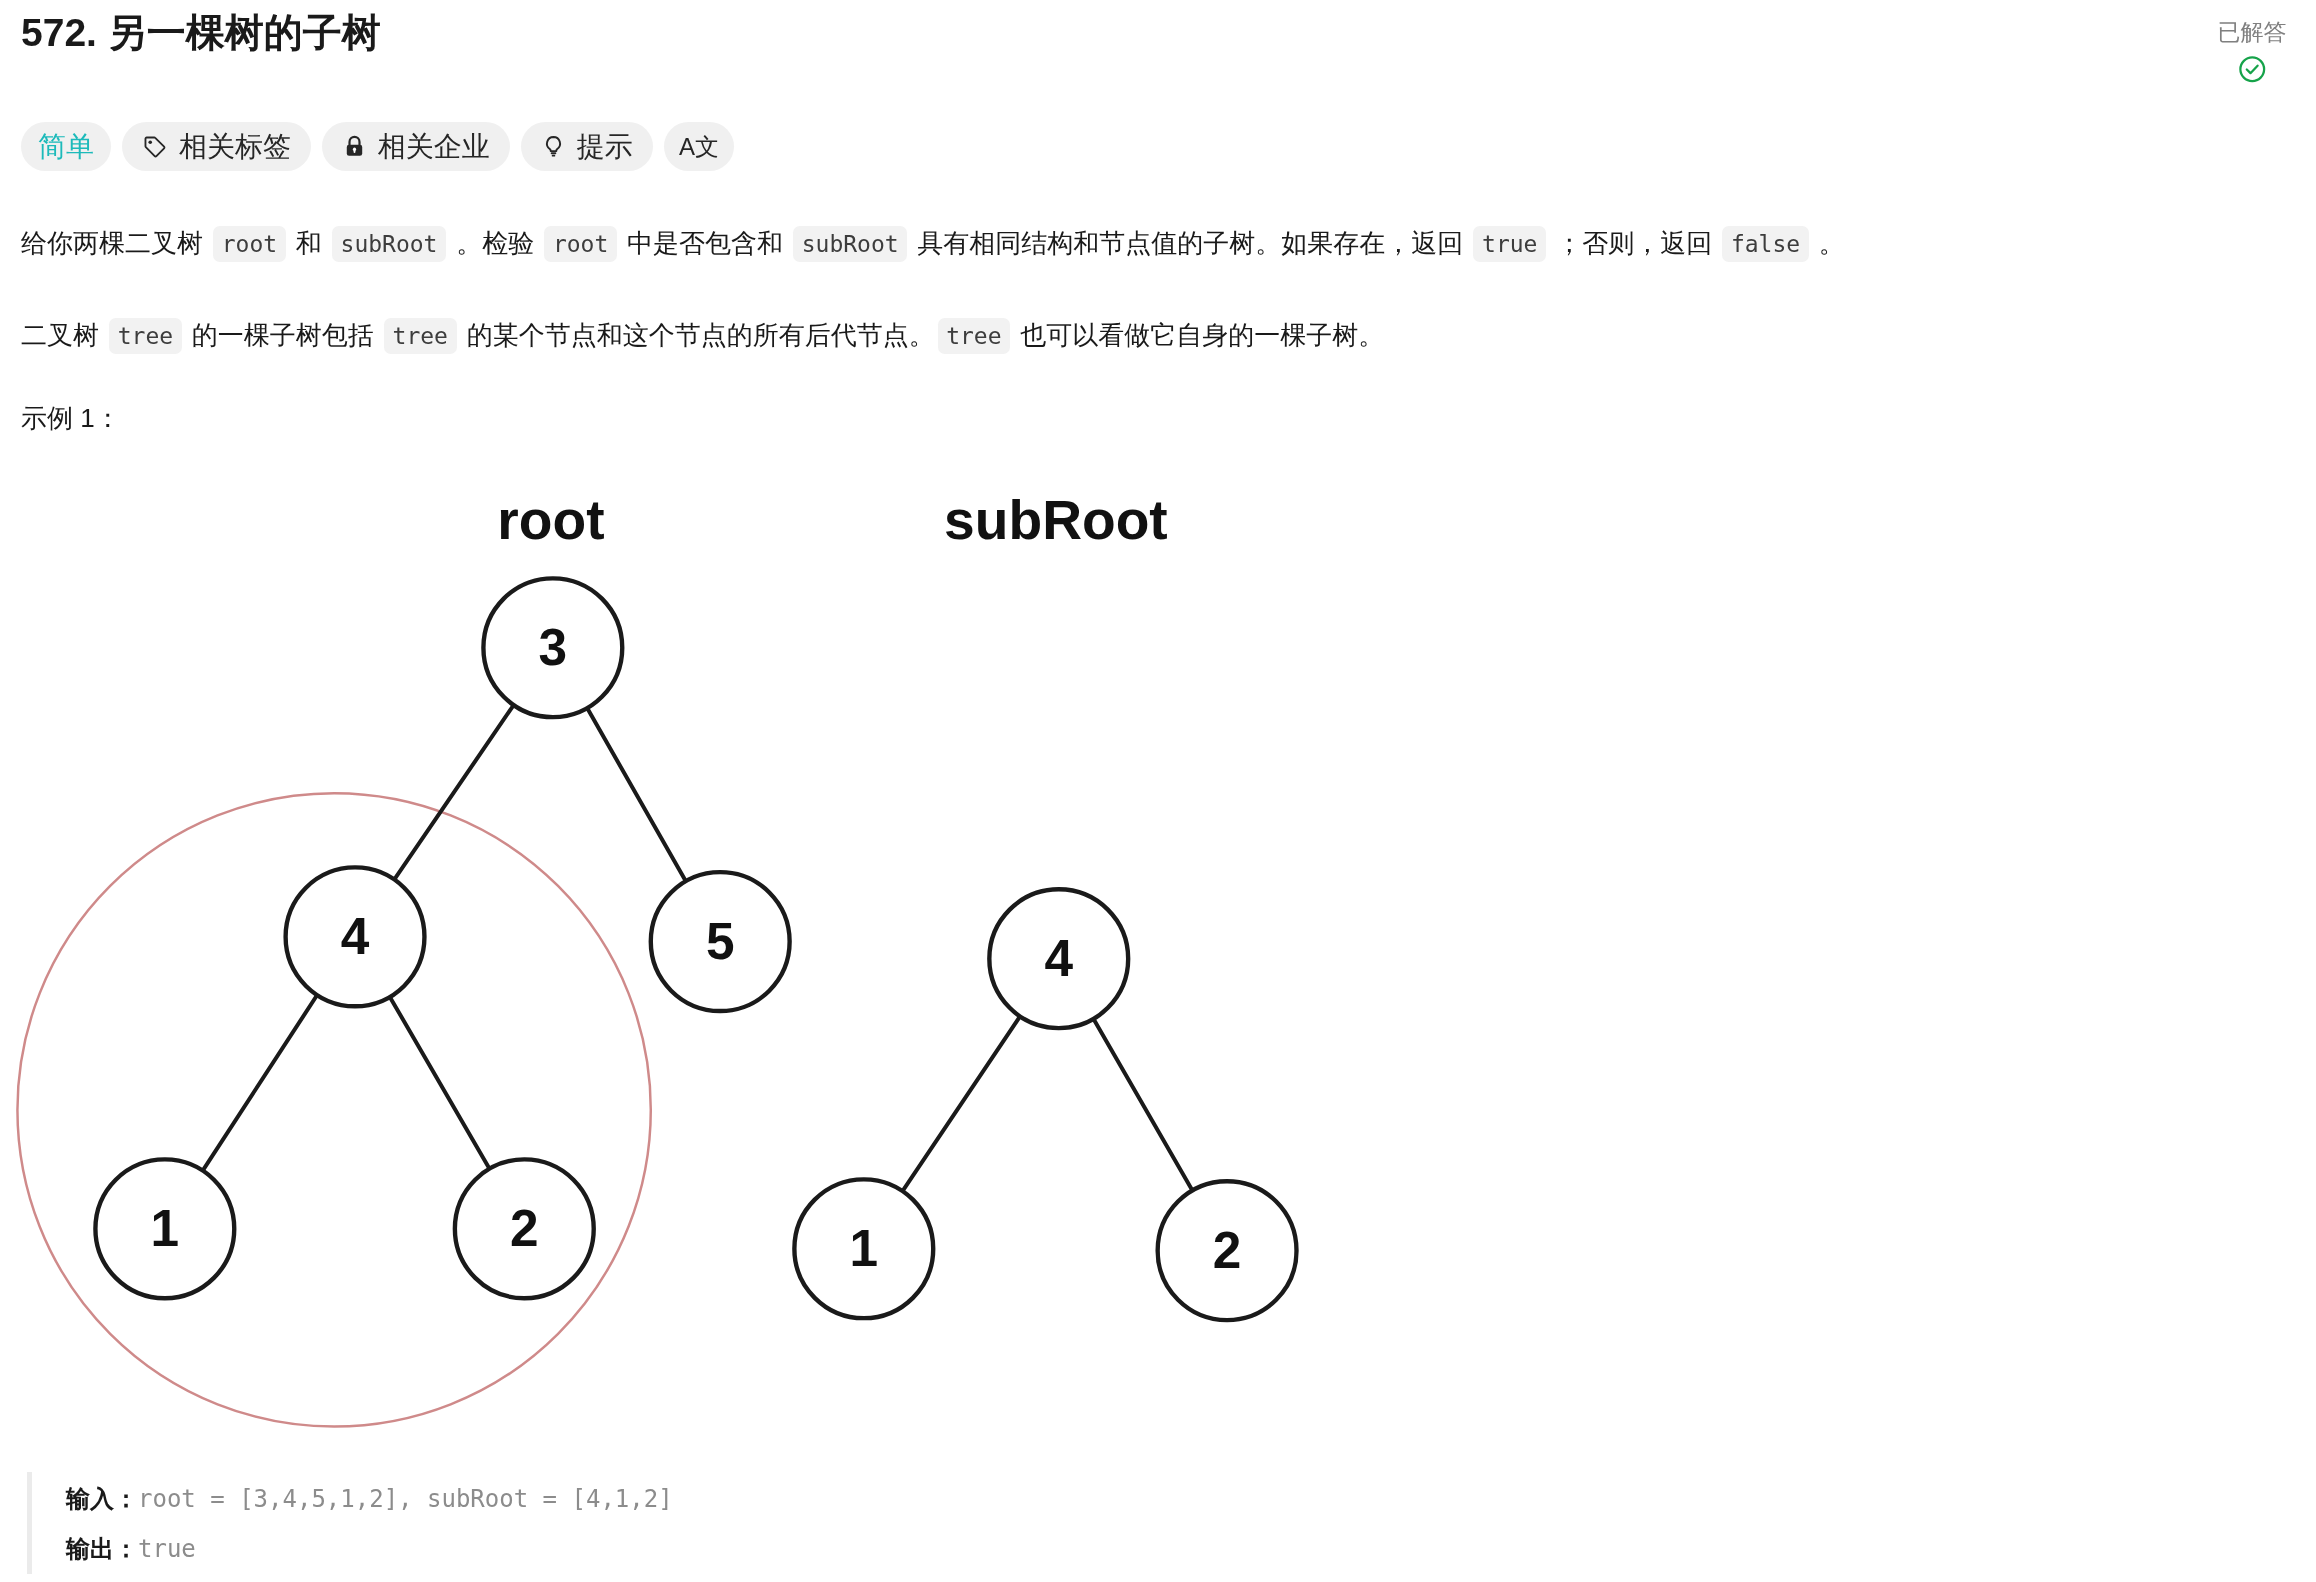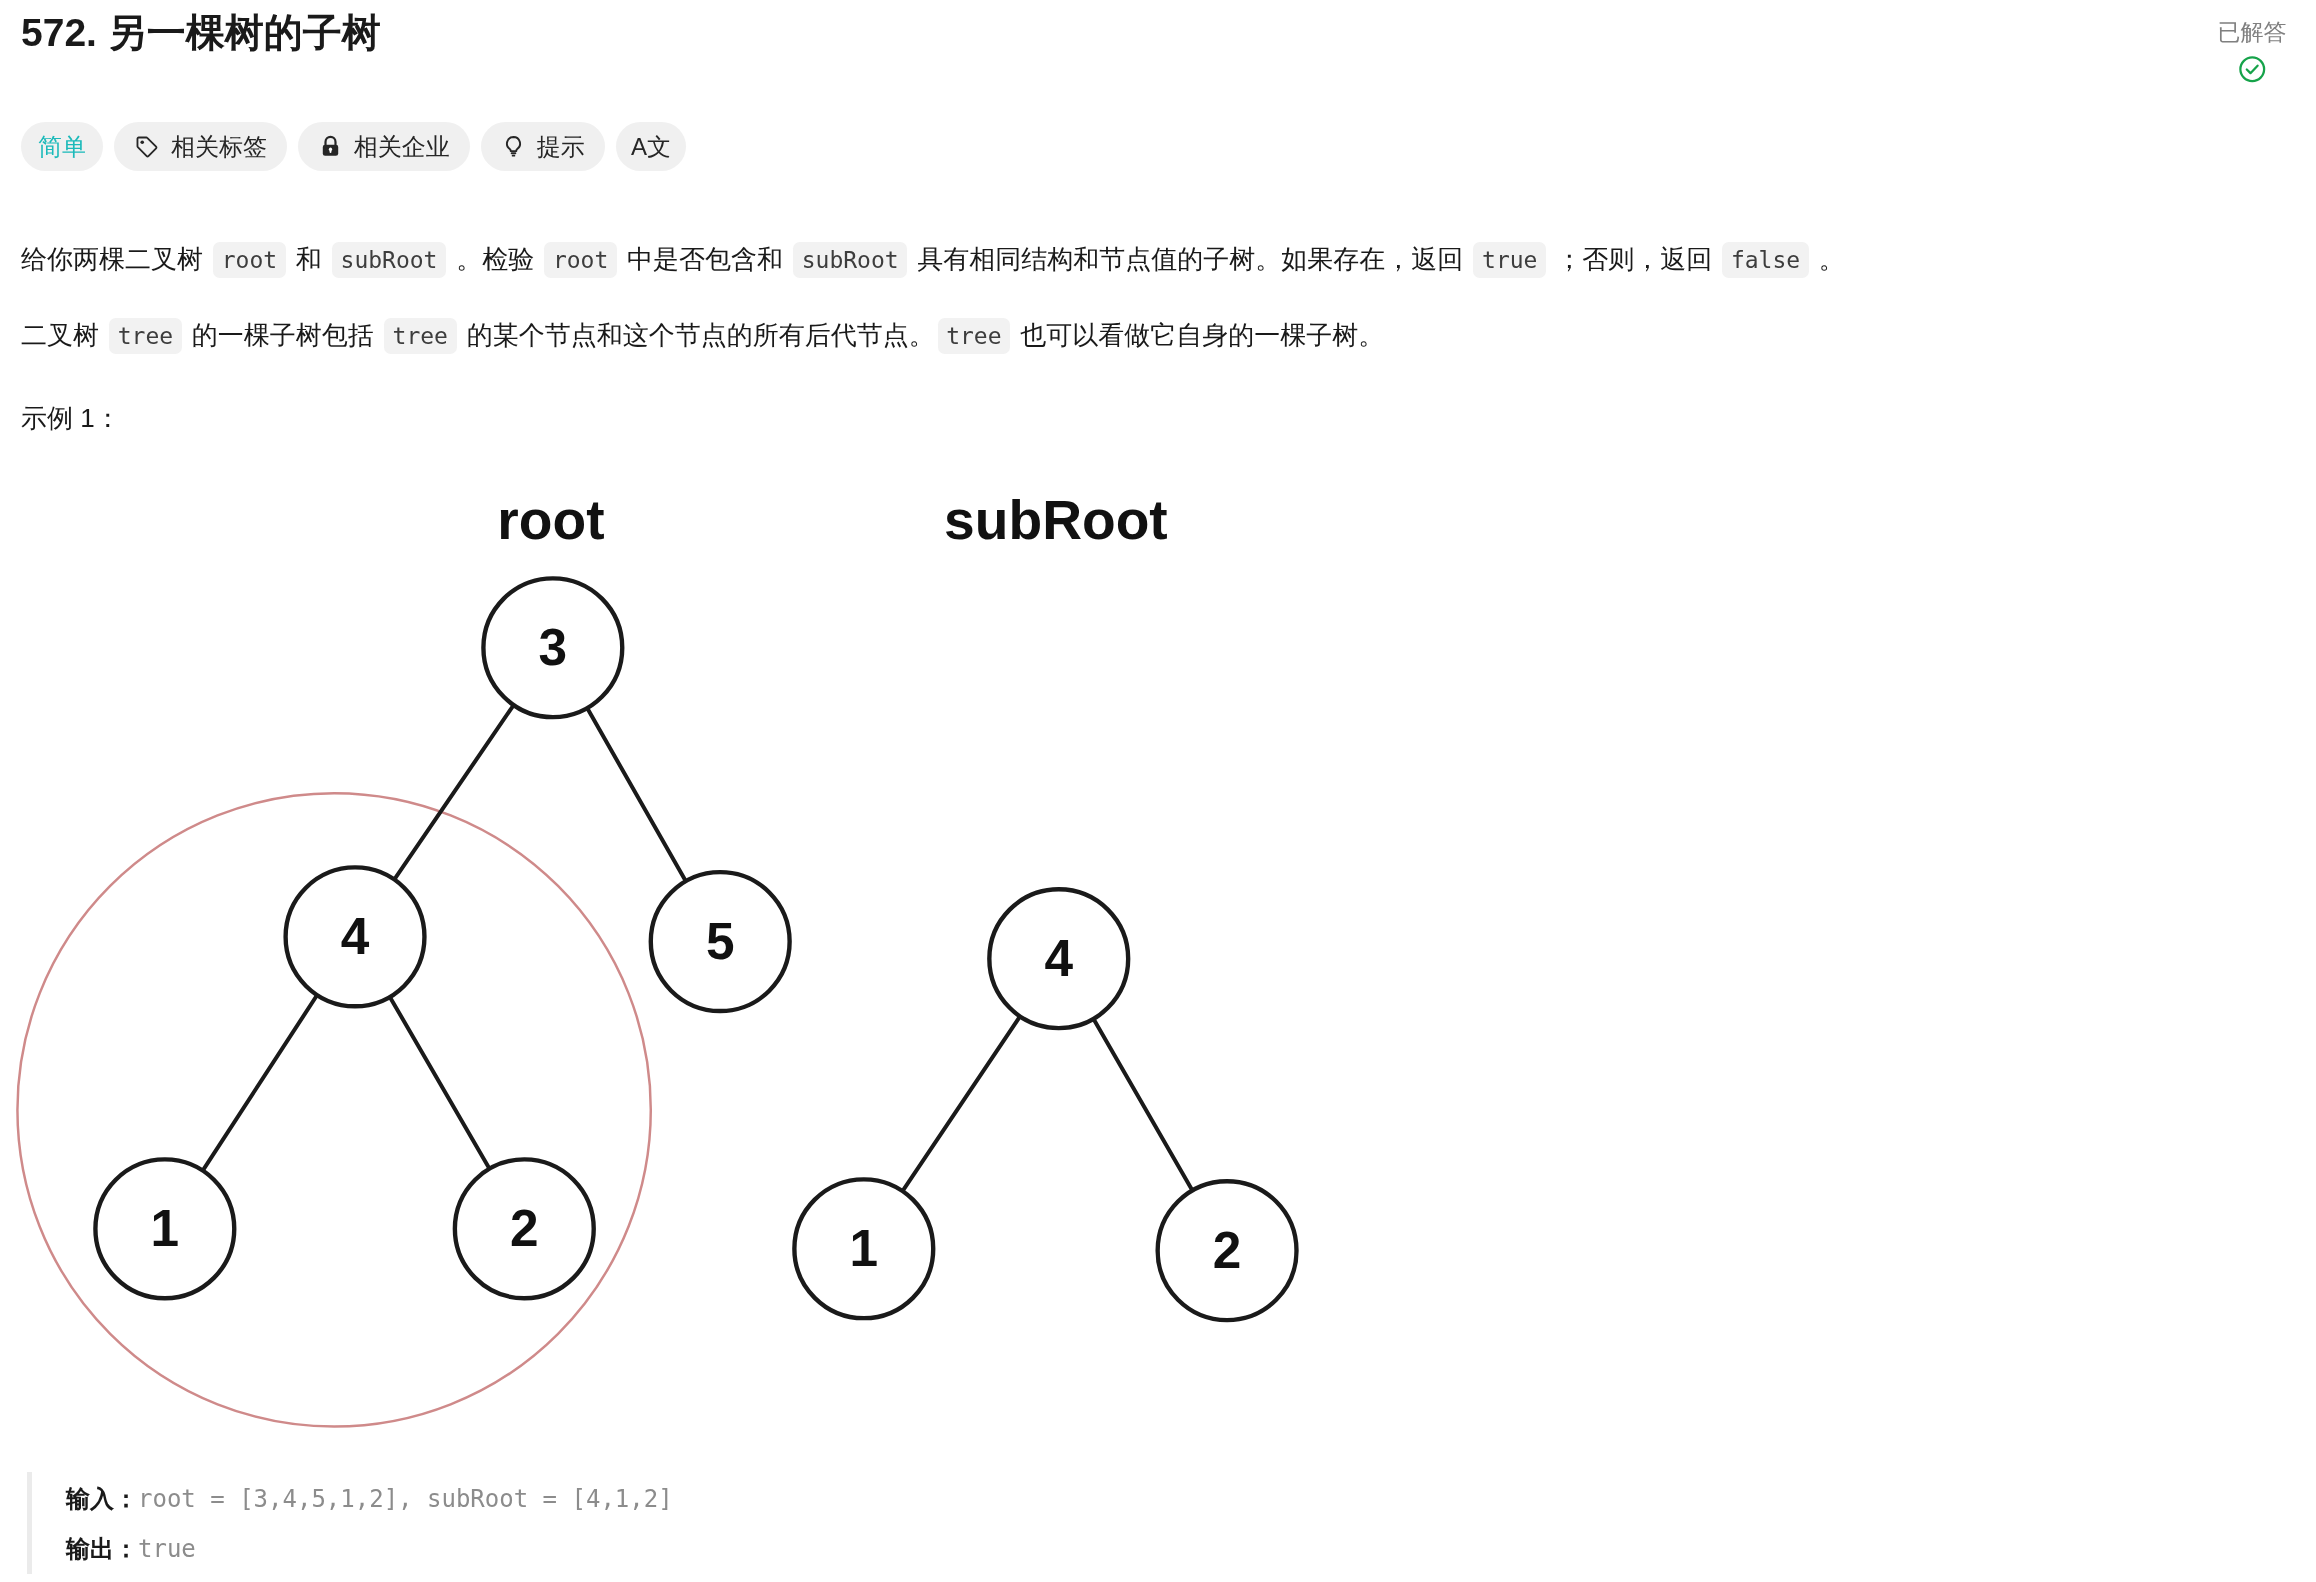--- a/index.html
+++ b/index.html
@@ -49,21 +49,21 @@
     position: absolute;
     left: 21px; top: 122px;
     display: flex; align-items: center; gap: 11.4px;
   }
   .pill {
     height: 49px;
     display: flex; align-items: center; gap: 10.5px;
     background: #f0f0f0;
     border-radius: 25px;
     padding: 0 20px;
-    font-size: 24px;
+    font-size: 28px;
     color: #262626;
     white-space: nowrap;
     cursor: pointer;
   }
   .pill.easy {
     color: #1cbaba;
     padding: 0 17px;
   }
   .pill .ico { display: flex; align-items: center; }
   .pill-label { line-height: 1; }
@@ -71,21 +71,21 @@
 
   
   .para {
     position: absolute;
     left: 21px;
     font-size: 26px;
     line-height: 38px;
     color: #1a1a1a;
     white-space: nowrap;
   }
-  #para1 { top: 240px; }
+  #para1 { top: 224px; }
   #para2 { top: 316px; }
   code.chip {
     font-family: "DejaVu Sans Mono", "Liberation Mono", monospace;
     font-size: 23px;
     background: #f2f2f2;
     border-radius: 6.7px;
     padding: 4.8px 8.6px;
     color: #3d3d3d;
     margin: 0 2.9px;
     white-space: pre;

